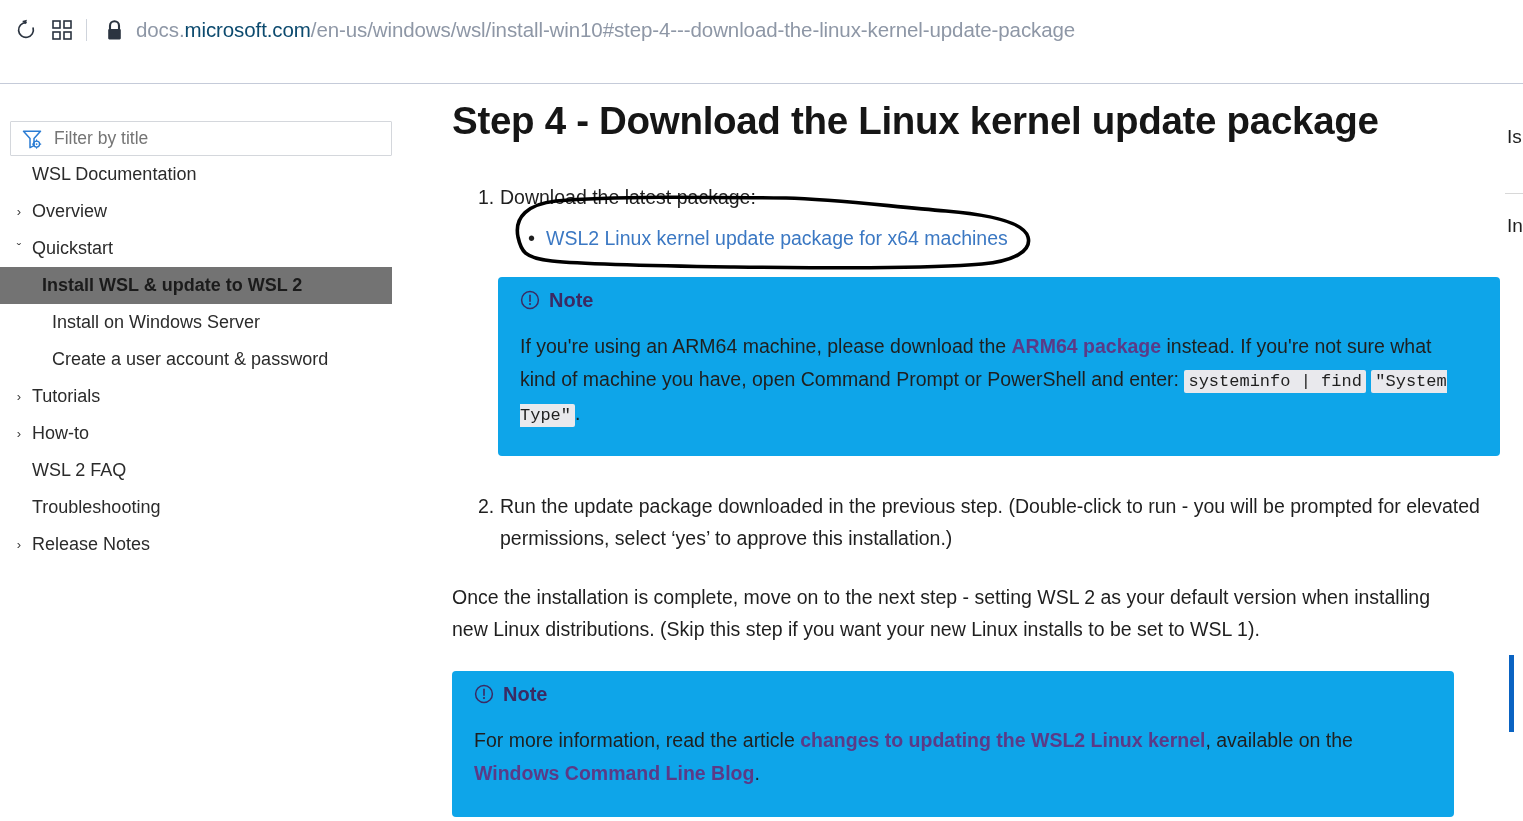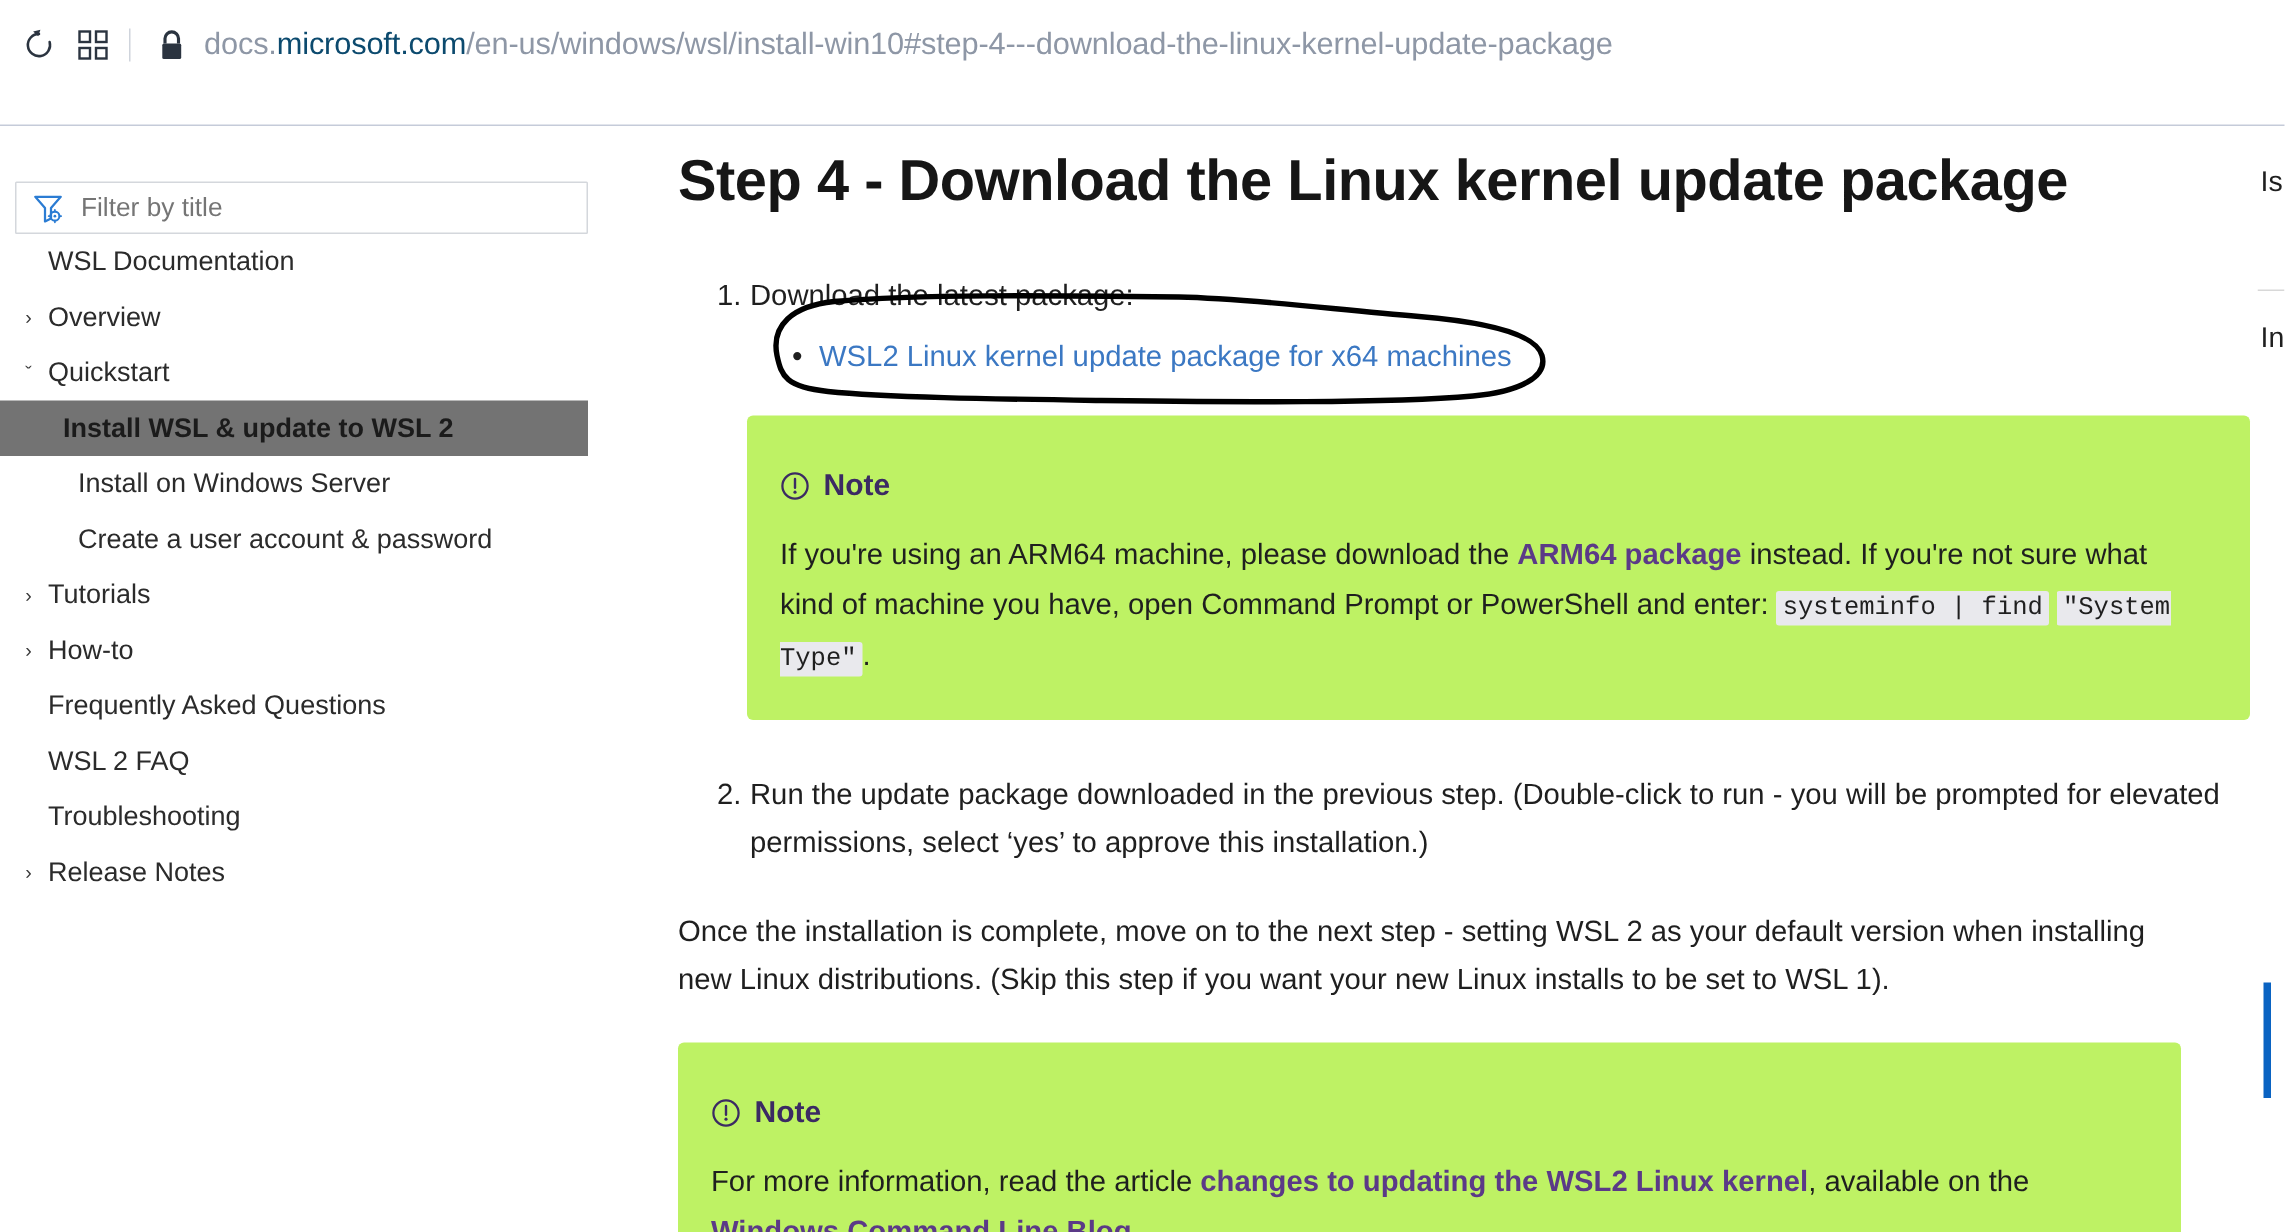--- a/index.html
+++ b/index.html
@@ -176,23 +176,23 @@
   #circle-annotation {
     position: absolute;
     left: 494px; top: 193px;
     width: 548px; height: 78px;
     pointer-events: none;
     z-index: 5;
   }
 
   
   .note {
-    background: #bef264;
+    background: #0ea5e9;
     border-radius: 4px;
-    padding: 36px 28px 26px 22px;
+    padding: 12px 28px 26px 22px;
     margin: 22px 0 0 46px;
     width: 1002px;
   }
   .note-header {
     display: flex; align-items: center;
     font-size: 20px;
     font-weight: bold;
     color: #3b2a63;
     margin-bottom: 18px;
   }
@@ -338,24 +338,20 @@
       <div class="nav-item">
         <span class="nav-caret">›</span>
         <span class="nav-label">Tutorials</span>
       </div>
 
       <div class="nav-item">
         <span class="nav-caret">›</span>
         <span class="nav-label">How-to</span>
       </div>
 
-      <div class="nav-item">
-        <span class="nav-caret none"></span>
-        <span class="nav-label">Frequently Asked Questions</span>
-      </div>
 
       <div class="nav-item">
         <span class="nav-caret none"></span>
         <span class="nav-label">WSL 2 FAQ</span>
       </div>
 
       <div class="nav-item">
         <span class="nav-caret none"></span>
         <span class="nav-label">Troubleshooting</span>
       </div>
@@ -416,21 +412,21 @@
         </svg>
         <span>Note</span>
       </div>
       <div class="note-body">
         <span>For more information, read the article </span><a href="#">changes to updating the WSL2 Linux kernel</a><span>, available on the </span><a href="#">Windows Command Line Blog</a><span>.</span>
       </div>
     </div>
   </main>
 
   <div id="right-toc">
-    <div class="toc-item" style="top:26px;left:2px;">Is</div>
+    <div class="toc-item" style="top:41px;left:2px;">Is</div>
     <div id="toc-rule" style="top:108px;"></div>
     <div class="toc-item" style="top:130px;left:2px;">In</div>
   </div>
 
   <div id="right-accent"></div>
 </div>
 
 <svg id="circle-annotation" viewBox="0 0 548 78">
   <path d="M 24,44
            C 20,24 34,11 62,8

